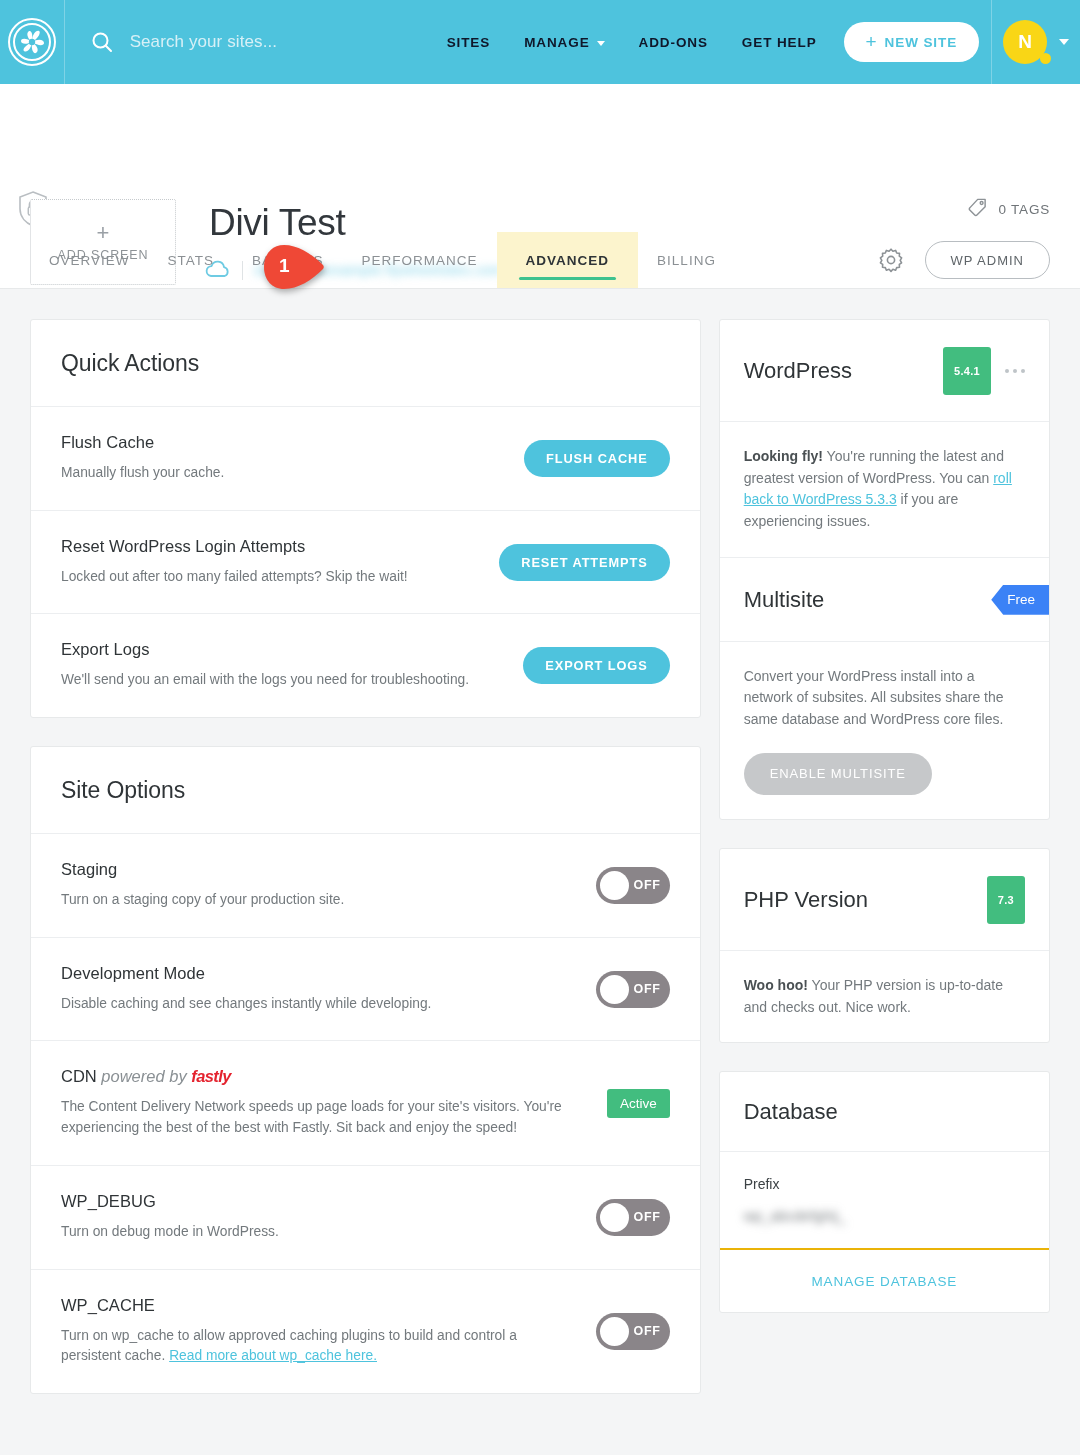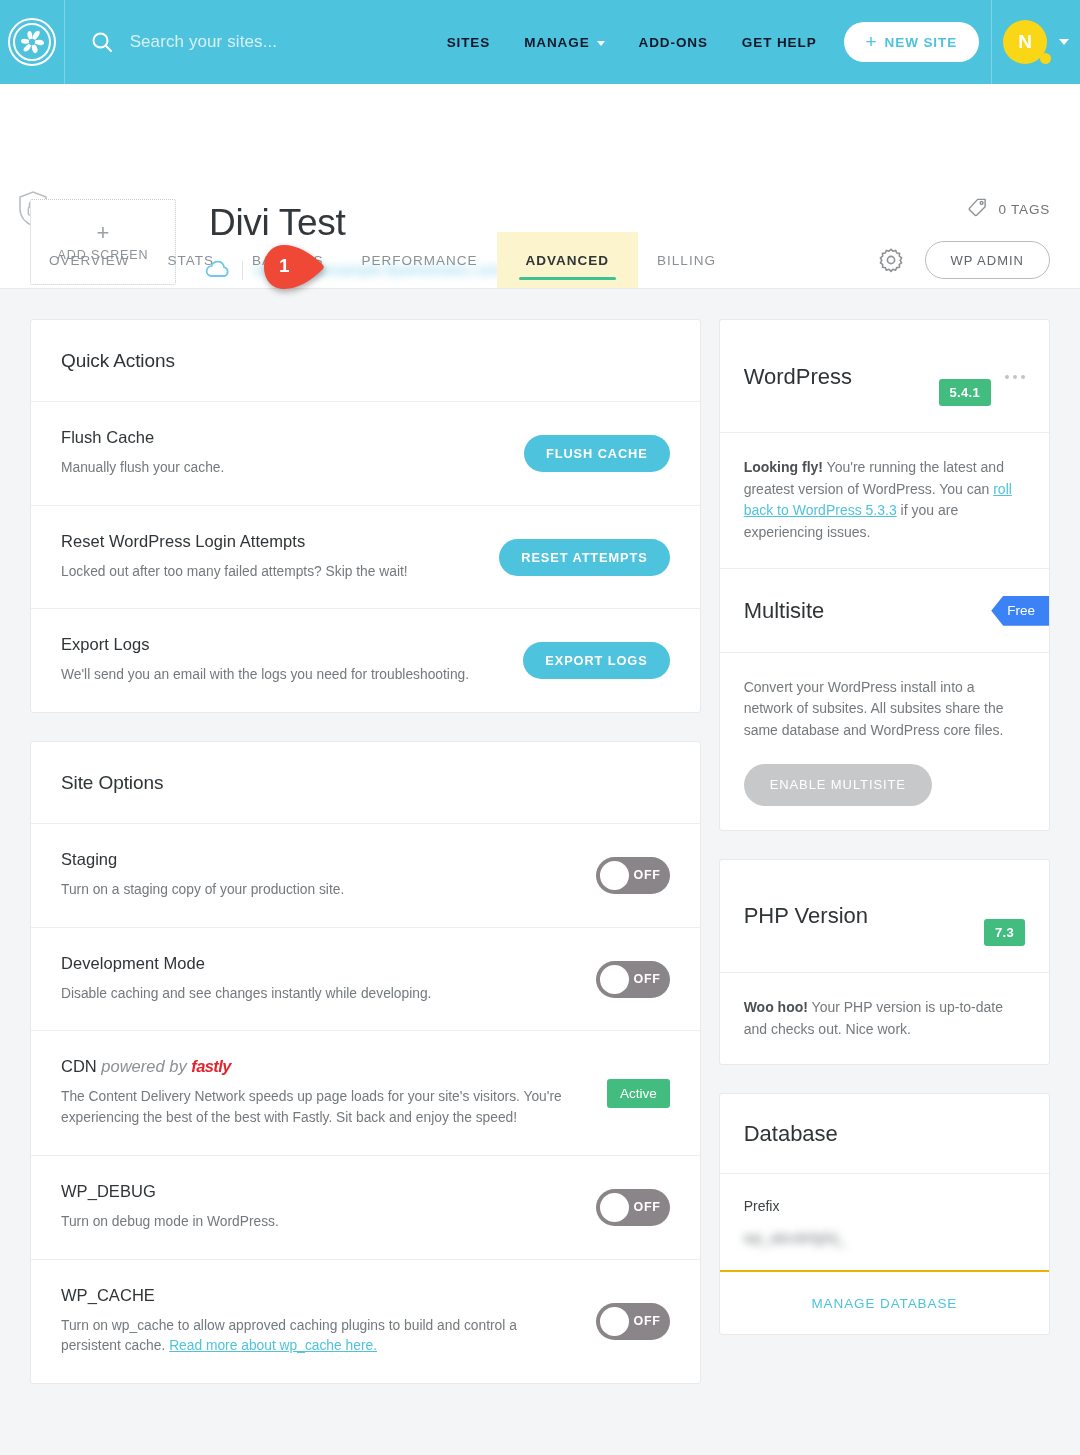--- a/index.html
+++ b/index.html
@@ -168,21 +168,21 @@
   .col-right { width: 332px; display: flex; flex-direction: column; gap: 28px; }
 
   .card {
     background: #ffffff; border: 1px solid #e7e9ea; border-radius: 3px;
     overflow: hidden;
   }
   .card-head {
     padding: 30px 30px 29px 30px; border-bottom: 1px solid #eceef0;
     display: flex; align-items: center; justify-content: space-between;
   }
-  .card-title { font-size: 19px; font-weight: 400; color: #2f3437; letter-spacing: -.1px; }
+  .card-title { font-size: 23px; font-weight: 400; color: #2f3437; letter-spacing: -.1px; }
 
   .row {
     padding: 26px 30px 26px 30px; border-bottom: 1px solid #eceef0;
     display: flex; align-items: center; justify-content: space-between; gap: 20px;
   }
   .row:last-child { border-bottom: none; }
   .row-text { flex: 1; }
   .row-title {
     font-size: 16.5px; color: #2f3437; font-weight: 400; margin-bottom: 11px;
     letter-spacing: .05px;
@@ -206,23 +206,22 @@
     width: 29px; height: 29px; border-radius: 50%; background: #ffffff;
     flex: 0 0 auto;
   }
   .toggle .state {
     color: #ffffff; font-size: 12.5px; font-weight: 700; letter-spacing: .7px;
     flex: 1; text-align: center;
   }
 
   .badge-green {
     background: #42bd7f; color: #ffffff; border-radius: 3px;
-    padding: 6px 11px; font-size: 13px; font-weight: 700; letter-spacing: .3px;
+    padding: 18px 11px; font-size: 11px; font-weight: 700; letter-spacing: .3px;
     flex: 0 0 auto;
-    margin-top: 32px;
   }
   .badge-status {
     background: #42bd7f; color: #ffffff; border-radius: 3px;
     padding: 7px 13px; font-size: 13.5px; font-weight: 400;
     flex: 0 0 auto;
   }
 
   .cdn-title { font-size: 16.5px; color: #2f3437; margin-bottom: 11px; }
   .cdn-title .pb { font-style: italic; color: #8a9094; font-weight: 400; }
   .cdn-title .fastly {

